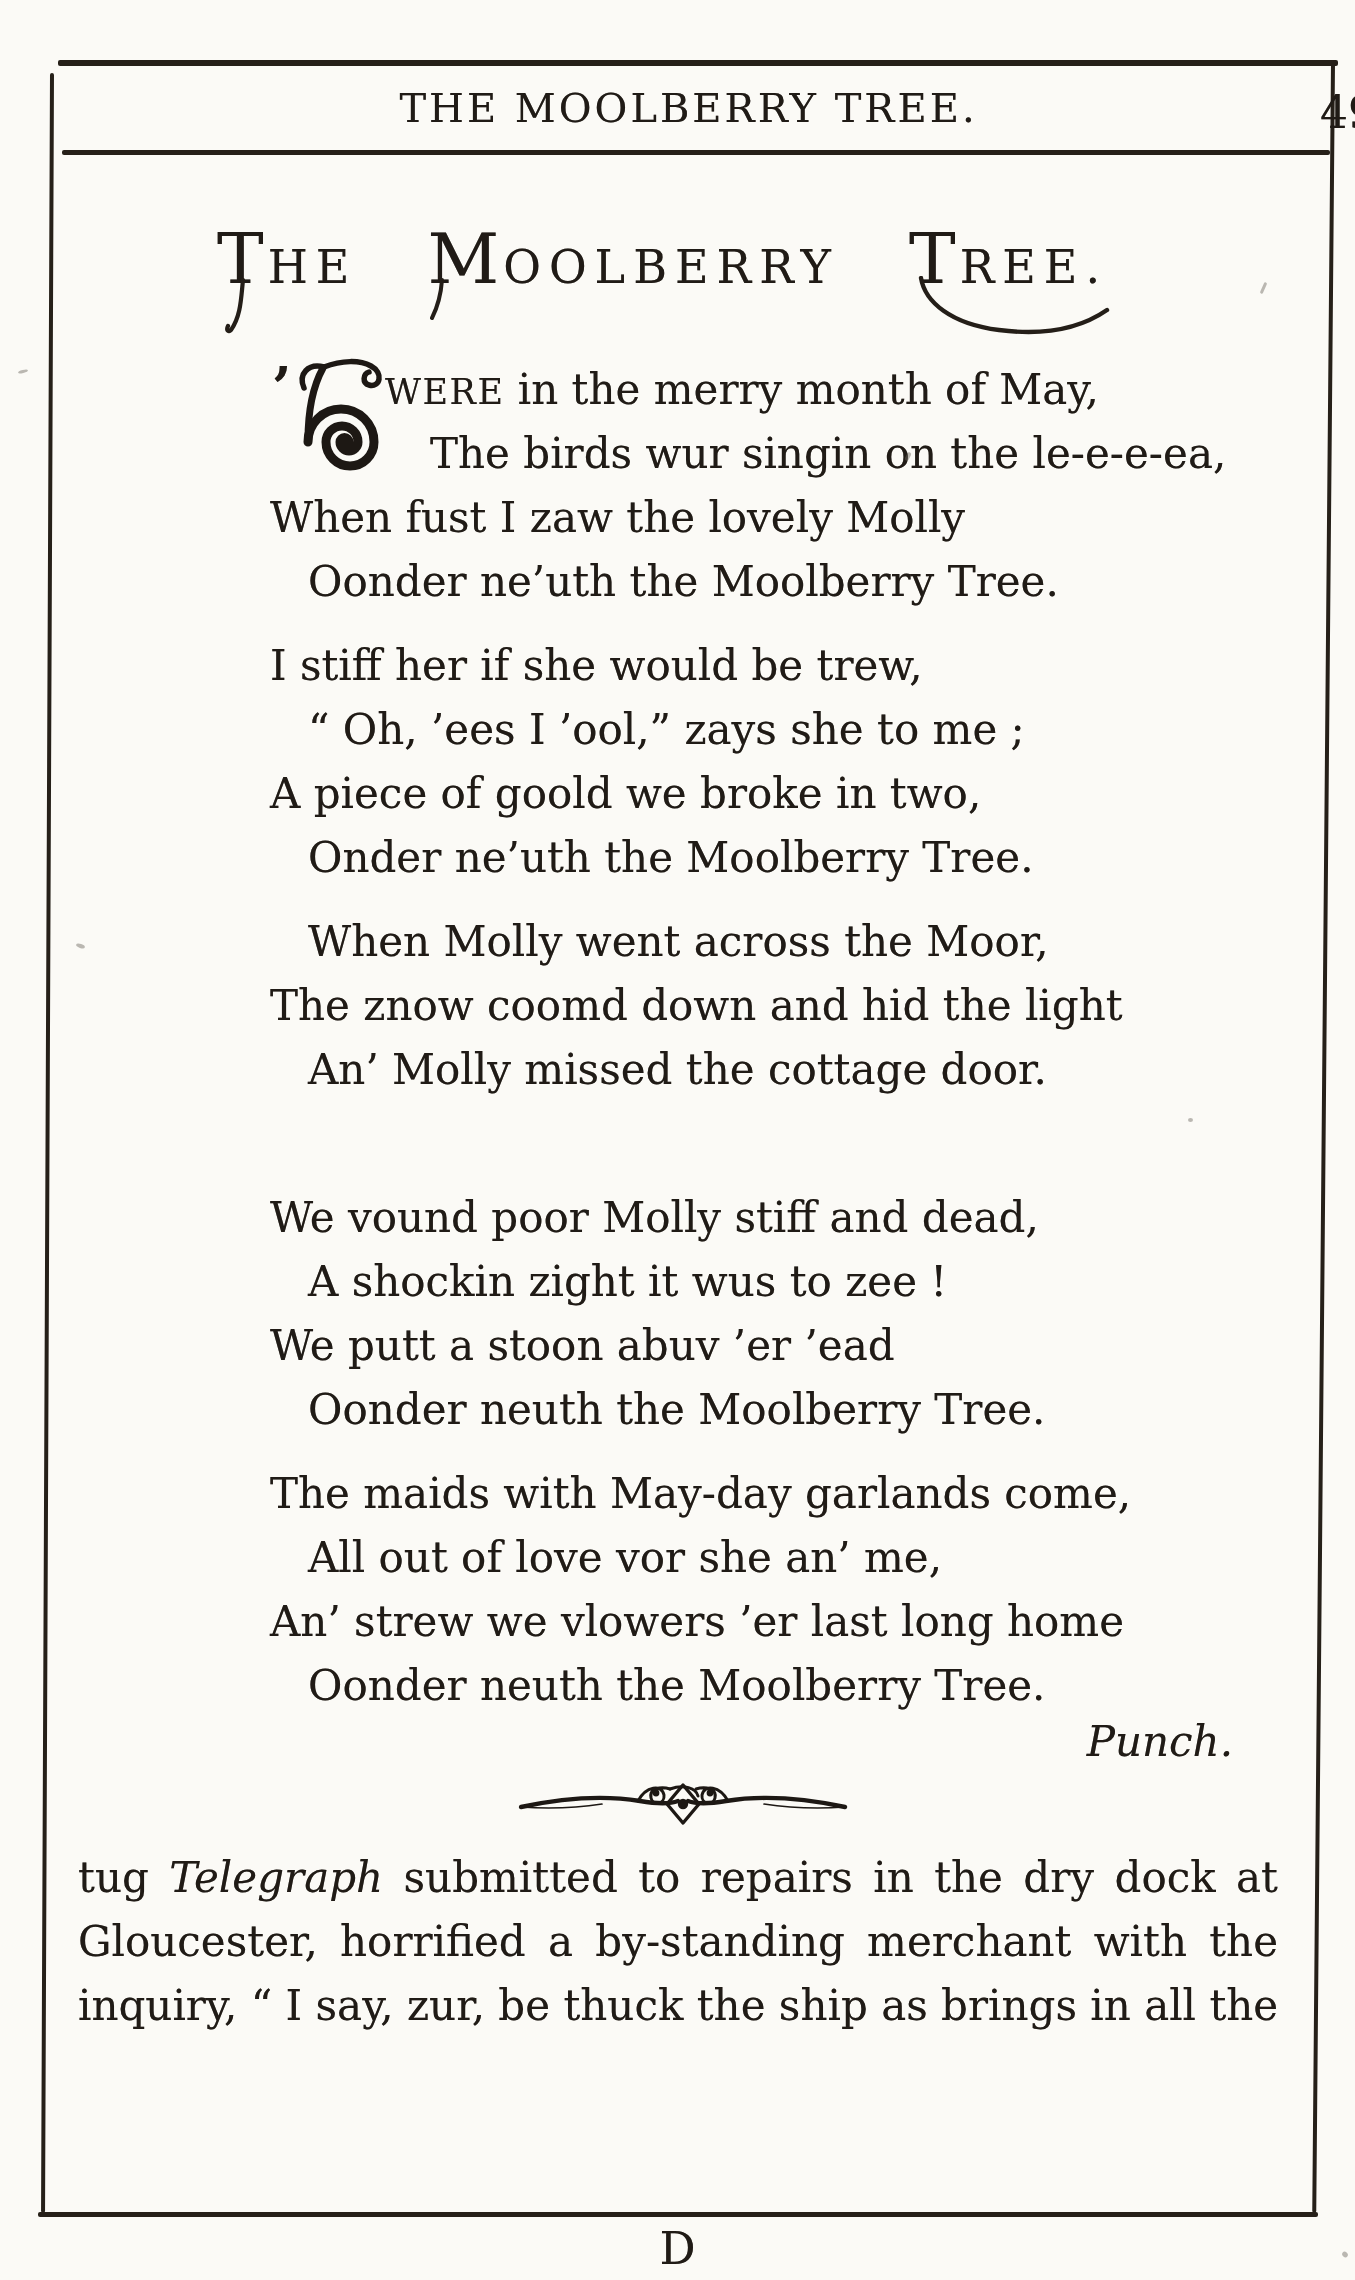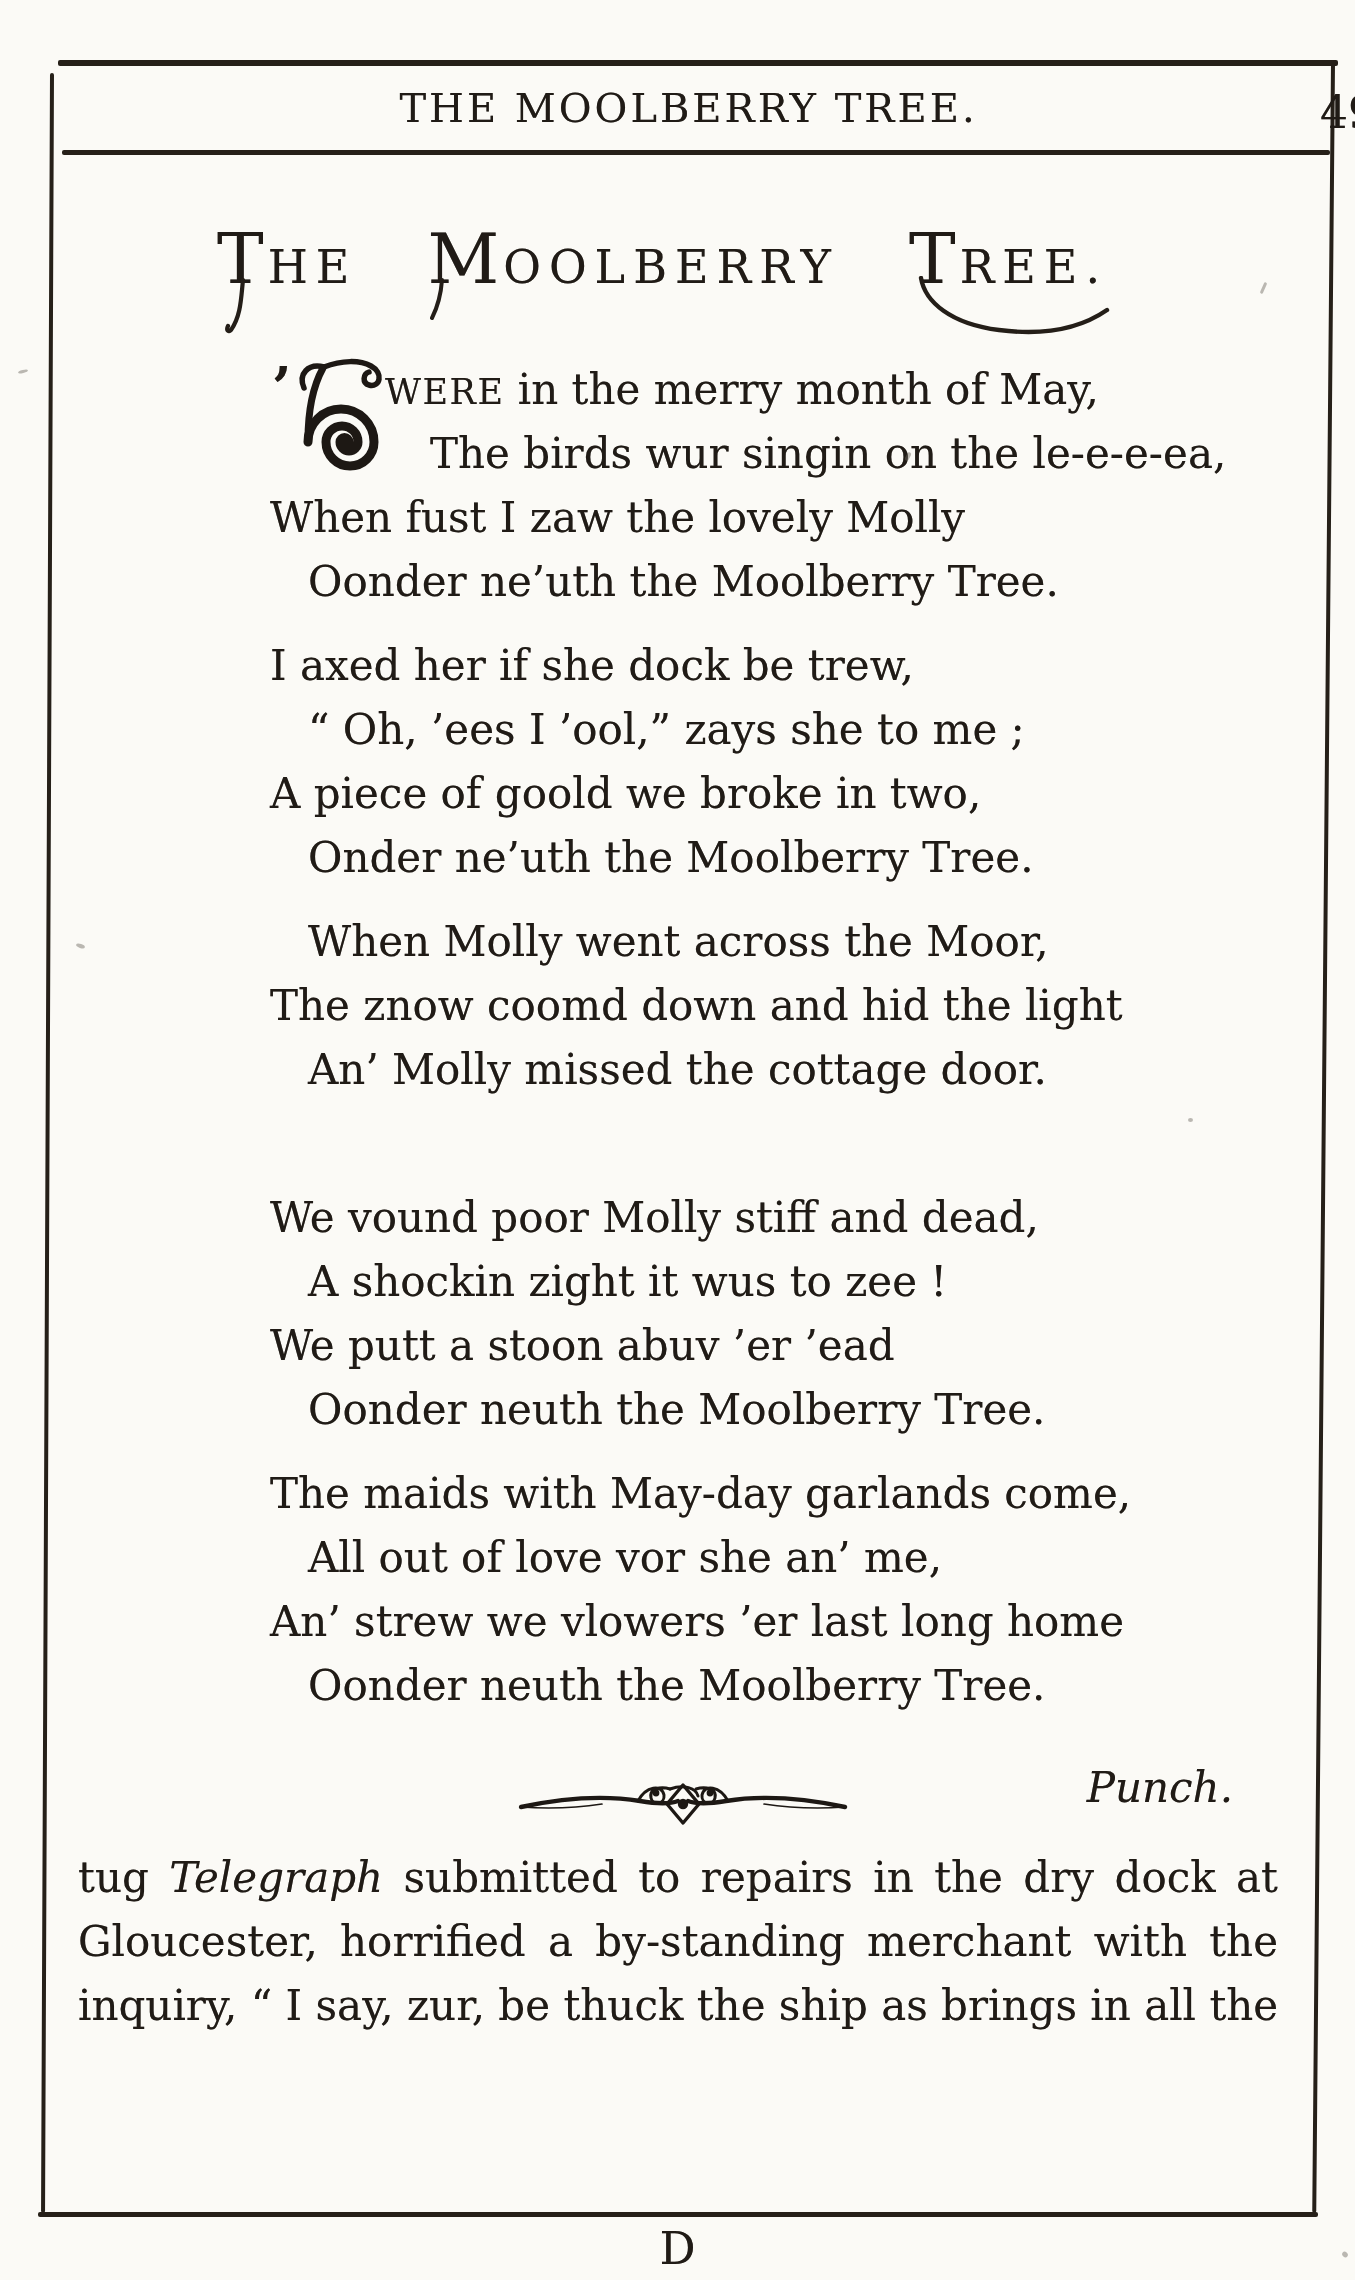--- a/index.html
+++ b/index.html
@@ -44,21 +44,21 @@
   .s1 .l1 .opening-caps{font-size:35px;letter-spacing:1.5px;}
   .s1 .l2{padding-left:160px;}
 
   .dropcap{position:absolute;left:272px;top:350px;width:120px;height:150px;}
   .dropcap .apos{position:absolute;left:0;top:4px;font-size:56px;font-weight:bold;}
   .dropcap svg{position:absolute;left:24px;top:4px;}
   .dropcap path{fill:none;stroke:#1d1814;stroke-linecap:round;stroke-linejoin:round;}
 
   .attribution{
     position:absolute;top:1710px;right:122px;left:600px;text-align:right;
-    font-size:42px;line-height:64px;font-style:italic;margin-top:46px;
+    font-size:42px;line-height:64px;font-style:italic;
   }
 
   
   .divider{position:absolute;left:518px;top:1776px;}
   .divider path.ln{fill:none;stroke:#1d1814;stroke-linecap:round;}
 
   
   .anecdote{position:absolute;left:78px;top:1846px;width:1200px;font-size:42px;}
   .pl{height:64px;line-height:64px;text-align:justify;text-align-last:justify;white-space:nowrap;}
   .pl.first{text-indent:47px;}
@@ -117,21 +117,21 @@
 
   <div class="poem">
     <div class="stanza s1">
       <div class="vl l1"><span class="opening-caps">WERE</span><span> in the merry month of May,</span></div>
       <div class="vl l2">The birds wur singin on the le-e-e-ea,</div>
       <div class="vl">When fust I zaw the lovely Molly</div>
       <div class="vl ind">Oonder ne’uth the Moolberry Tree.</div>
     </div>
 
     <div class="stanza s2">
-      <div class="vl">I axed her if she dock be trew,</div>
+      <div class="vl">I stiff her if she would be trew,</div>
       <div class="vl ind">“ Oh, ’ees I ’ool,” zays she to me ;</div>
       <div class="vl">A piece of goold we broke in two,</div>
       <div class="vl ind">Onder ne’uth the Moolberry Tree.</div>
     </div>
 
     <div class="stanza s3">
       <div class="vl ind">When Molly went across the Moor,</div>
       <div class="vl">The znow coomd down and hid the light</div>
       <div class="vl ind">An’ Molly missed the cottage door.</div>
     </div>

